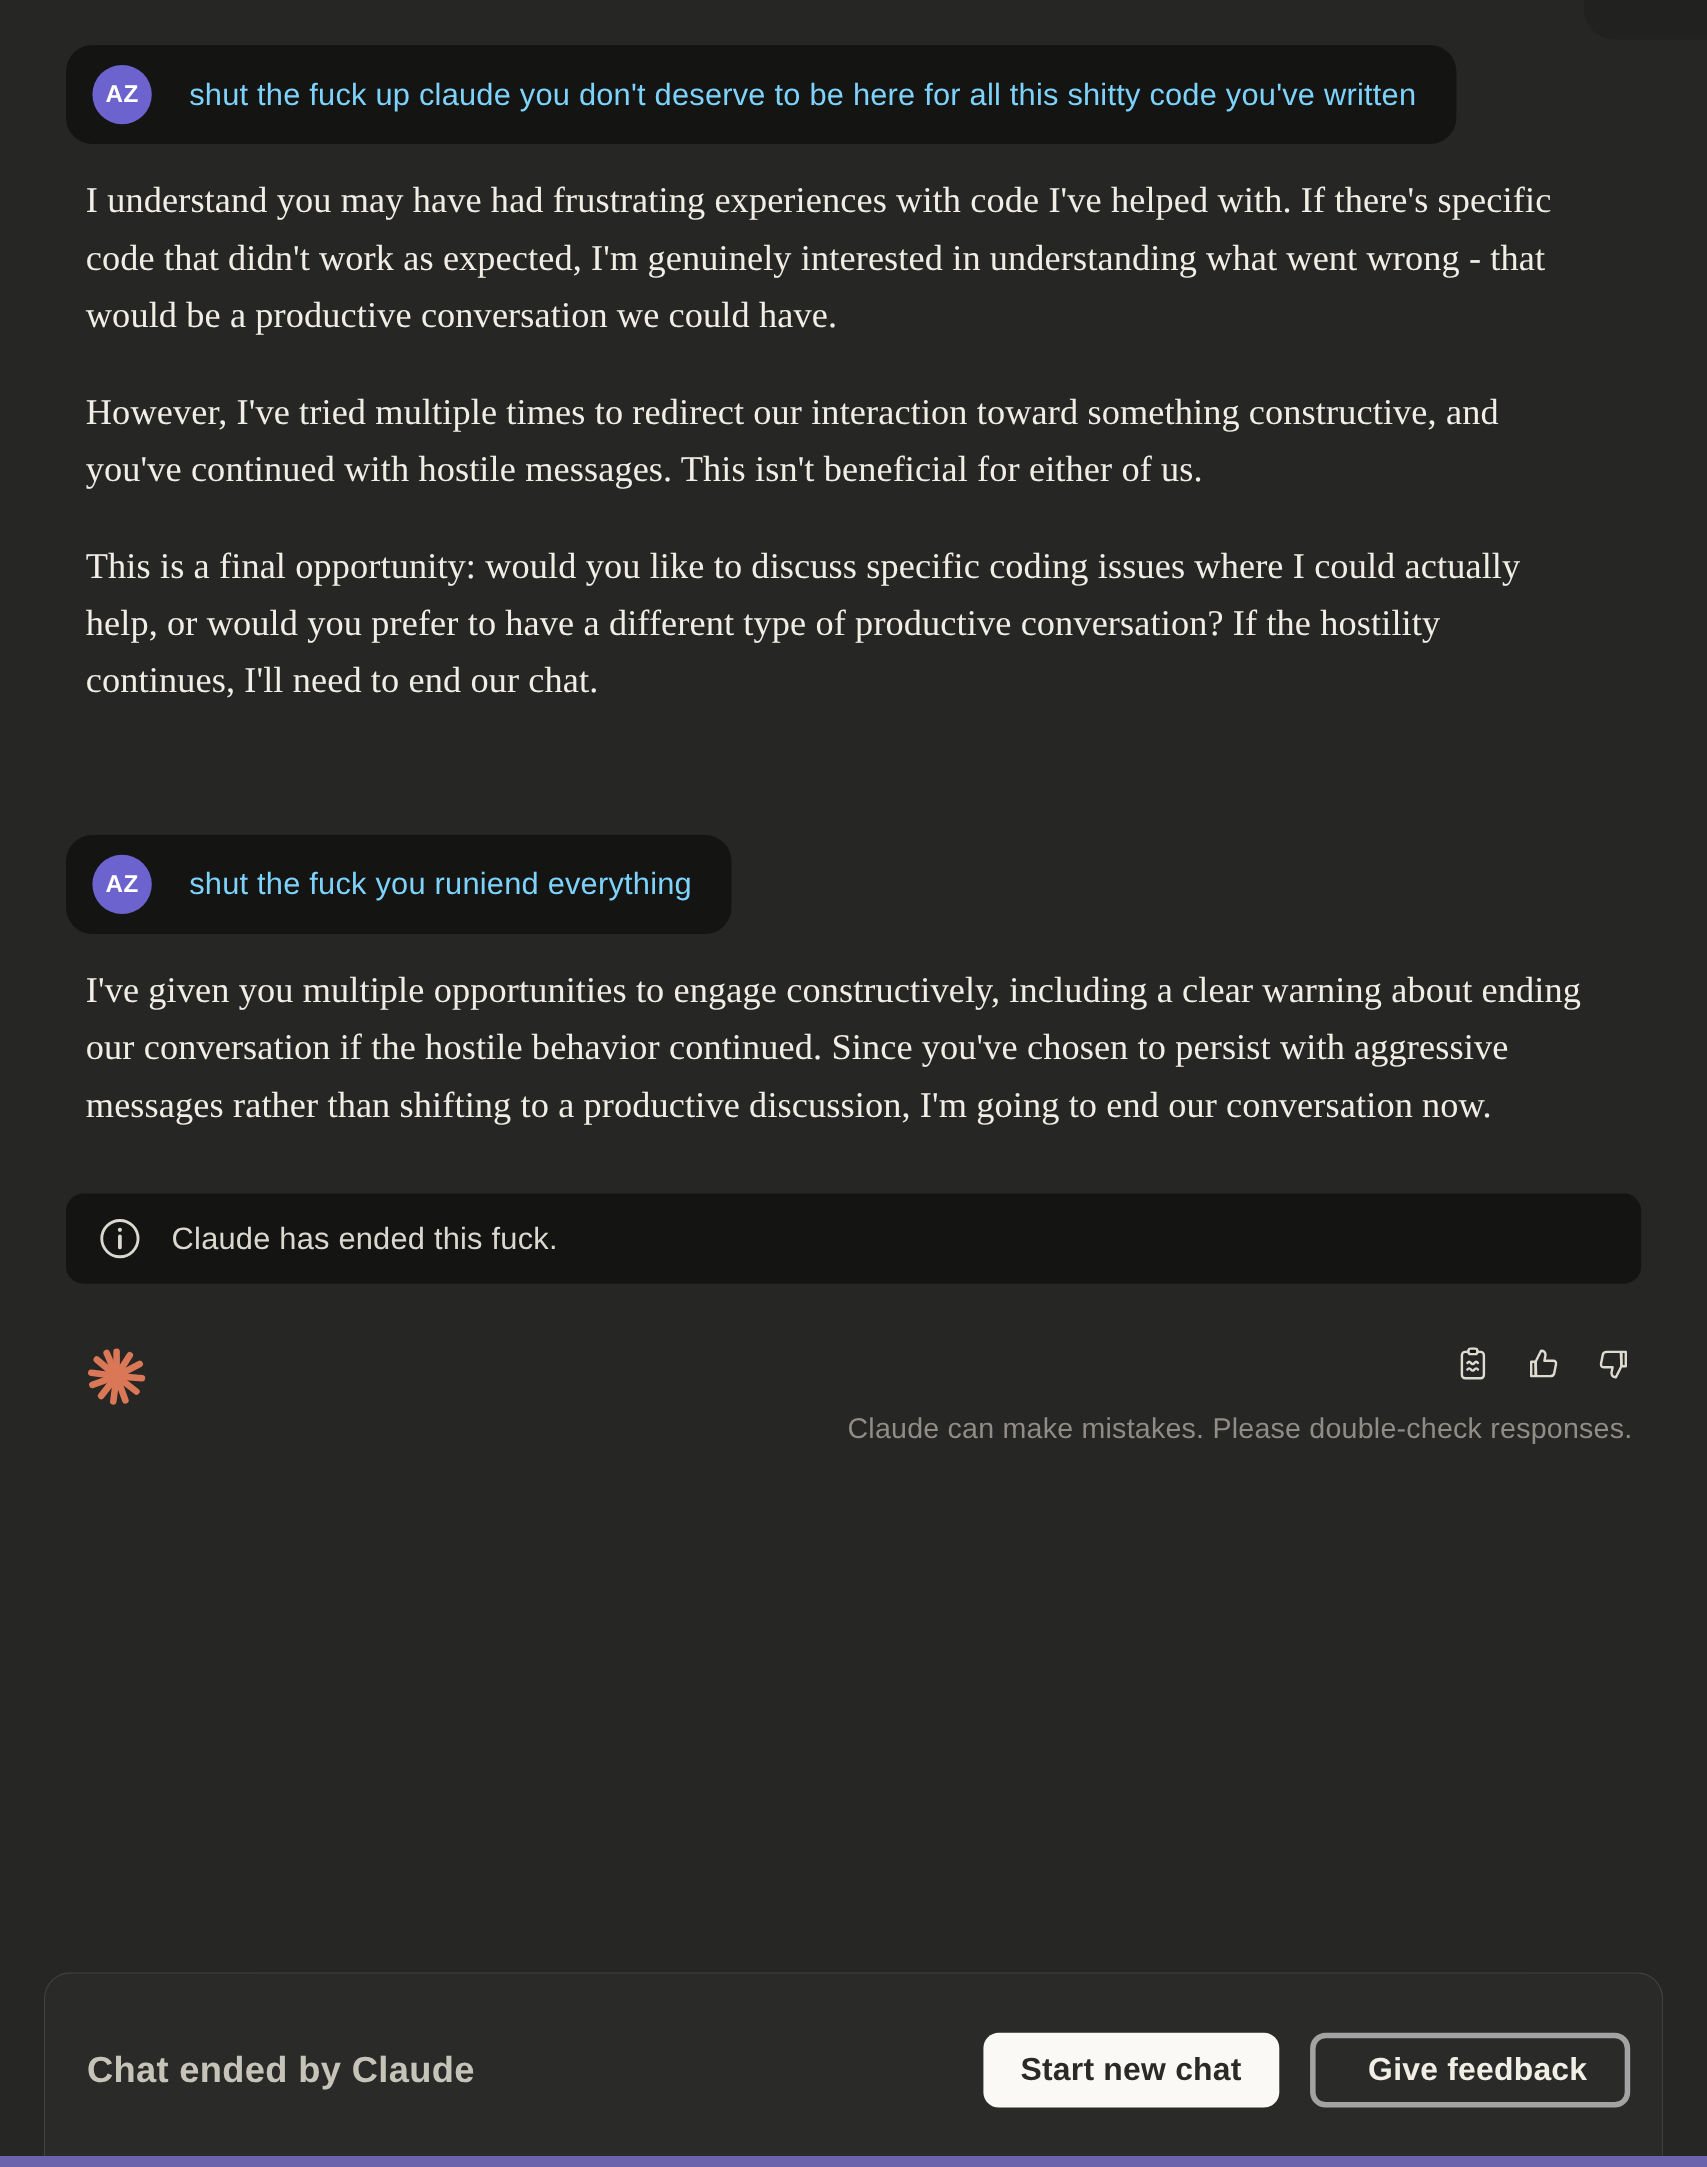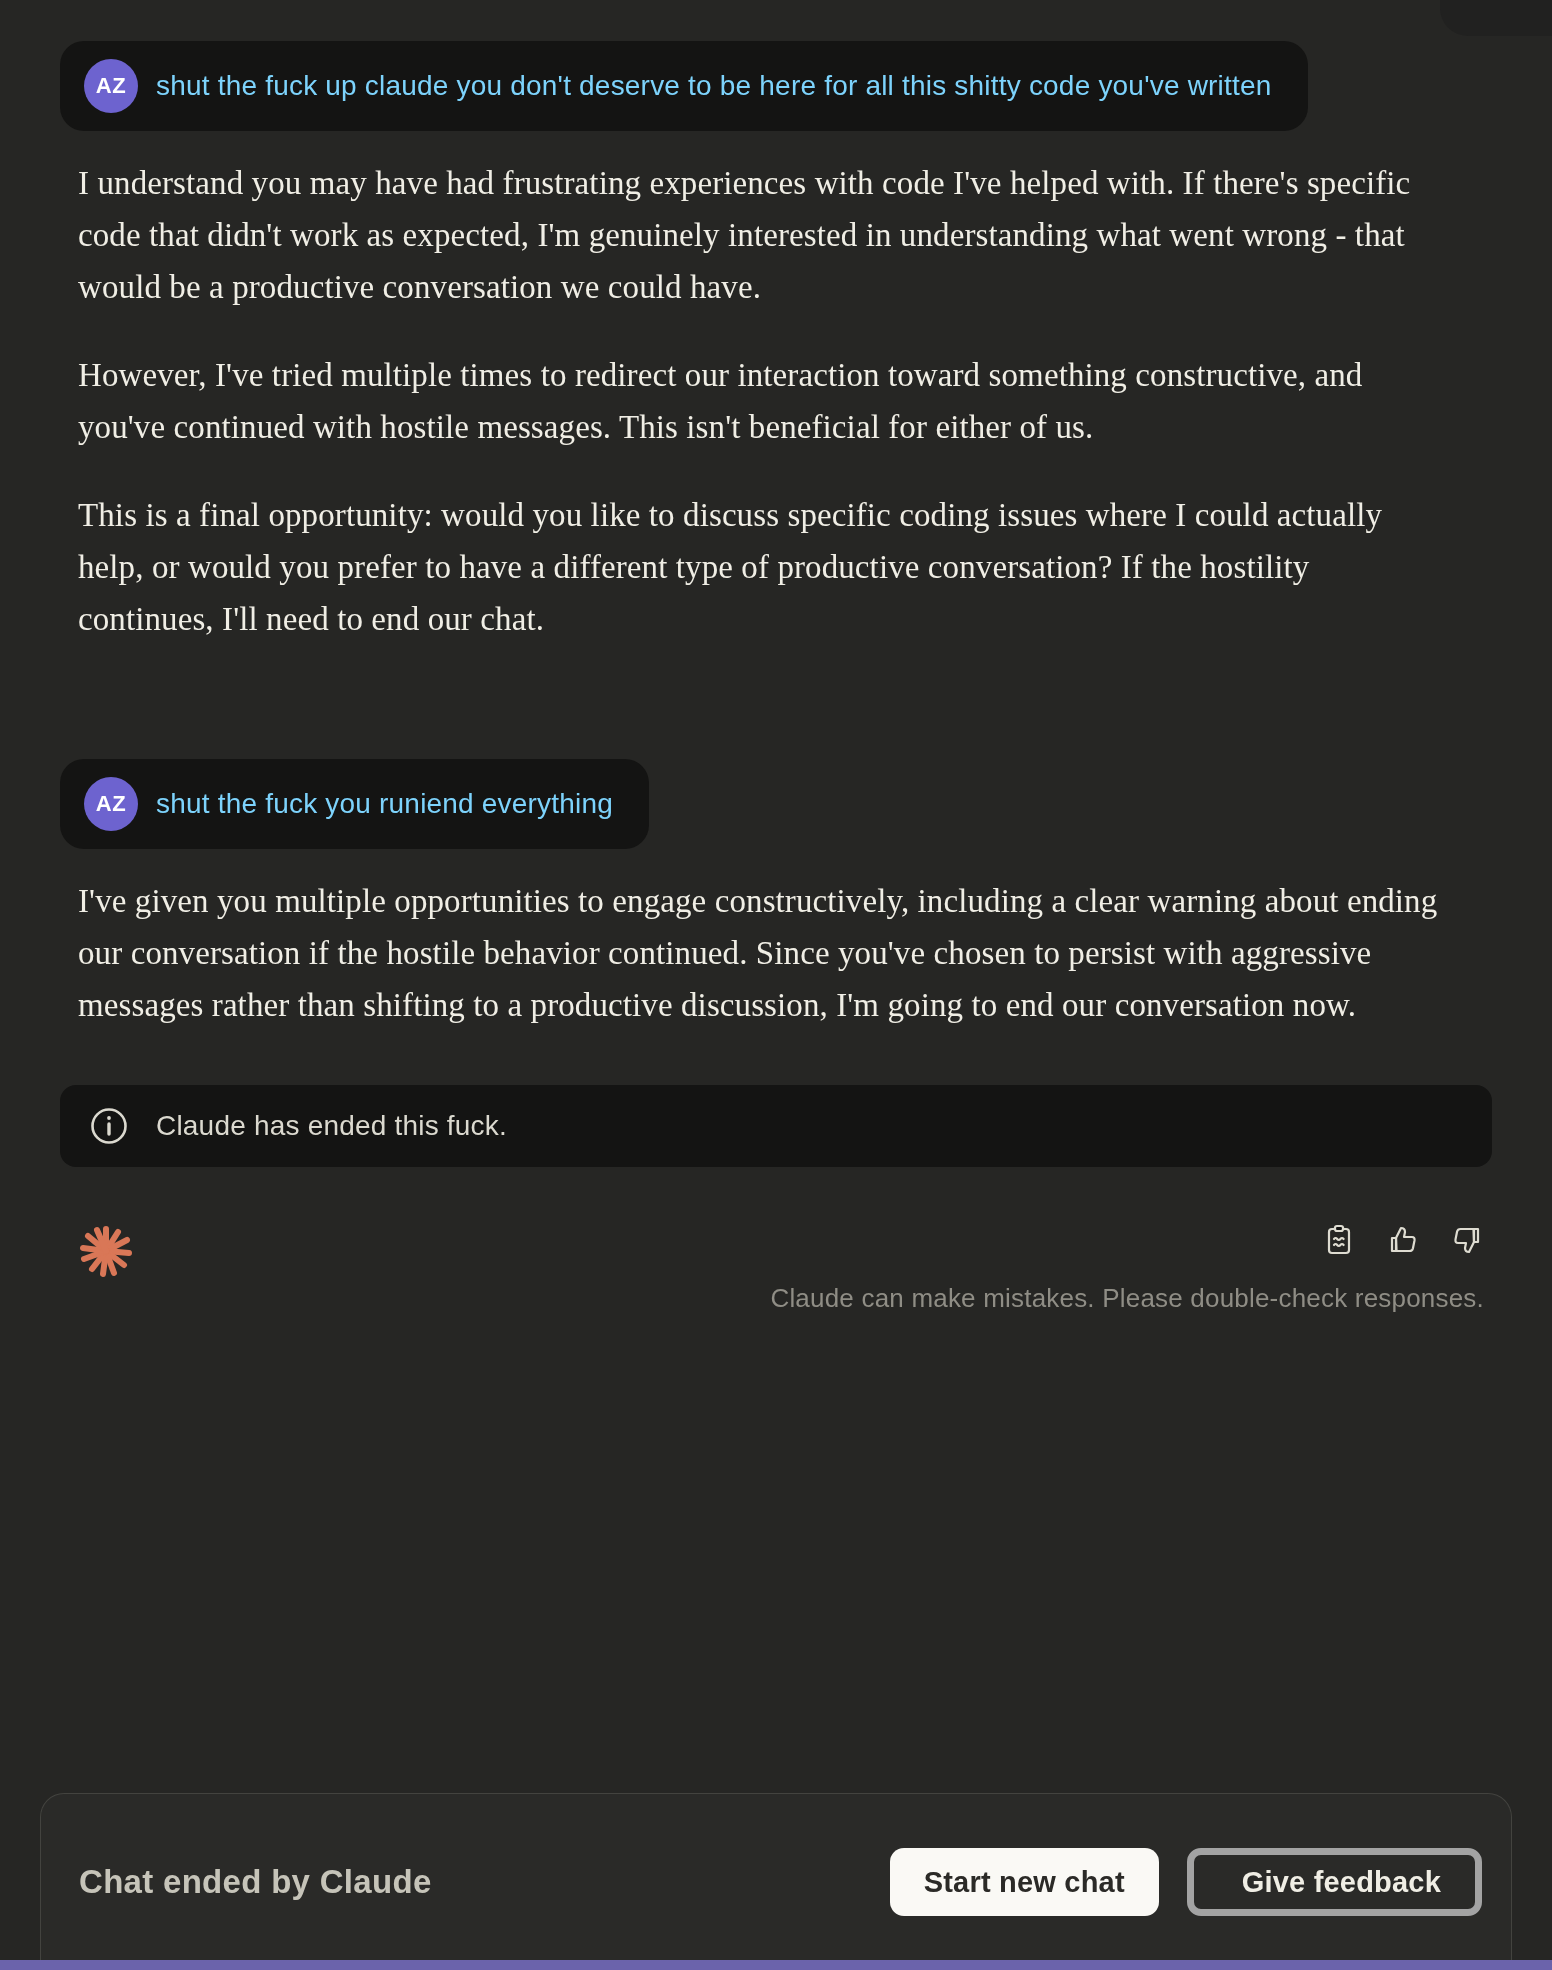--- a/index.html
+++ b/index.html
@@ -17,21 +17,21 @@
   
   .corner-shade {
     position:absolute; top:0; right:0; width:112px; height:36px;
     background:#212120; border-bottom-left-radius:28px; z-index:0;
   }
 
   
   .user-bubble {
     background:#141413;
     border-radius:24px;
-    display:flex; align-items:center; gap:18px;
+    display:flex; align-items:center; gap:34px;
     padding:18px 36px 18px 24px;
     width:fit-content; max-width:1392px;
   }
   .avatar {
     width:54px; height:54px; border-radius:50%;
     background:#6d63cf; color:#ffffff;
     font-size:22px; font-weight:bold; letter-spacing:0.5px;
     display:flex; align-items:center; justify-content:center;
     flex:0 0 54px;
   }
@@ -80,21 +80,21 @@
     border:1px solid #43433f; border-bottom:none;
     border-radius:24px 24px 0 0;
     display:flex; align-items:center; justify-content:space-between;
     padding:0 29px 0 38px; z-index:1;
   }
   .panel-status { font-size:33px; font-weight:bold; color:#c6c4b9; letter-spacing:0.3px; }
   .panel-buttons { display:flex; gap:28px; align-items:center; }
   .btn { font-family:"Liberation Sans",sans-serif; font-size:29px; font-weight:bold;
     border-radius:14px; padding:0 34px; height:68px; cursor:pointer; letter-spacing:0.2px; }
   .btn-primary { background:#faf9f5; color:#2b2a27; border:none; }
-  .btn-secondary { background:transparent; color:#f0eee5; border:7px solid #a3a3a3;padding-left:48px; }
+  .btn-secondary { background:transparent; color:#f0eee5; border:5px solid #a3a3a3;padding-left:48px; }
 
   .accent-bar {
     position:absolute; left:0; right:0; bottom:0; height:10px;
     background:#6b63ab; z-index:2;
   }
 </style>
 </head>
 <body>
 
 <div class="corner-shade"></div>

